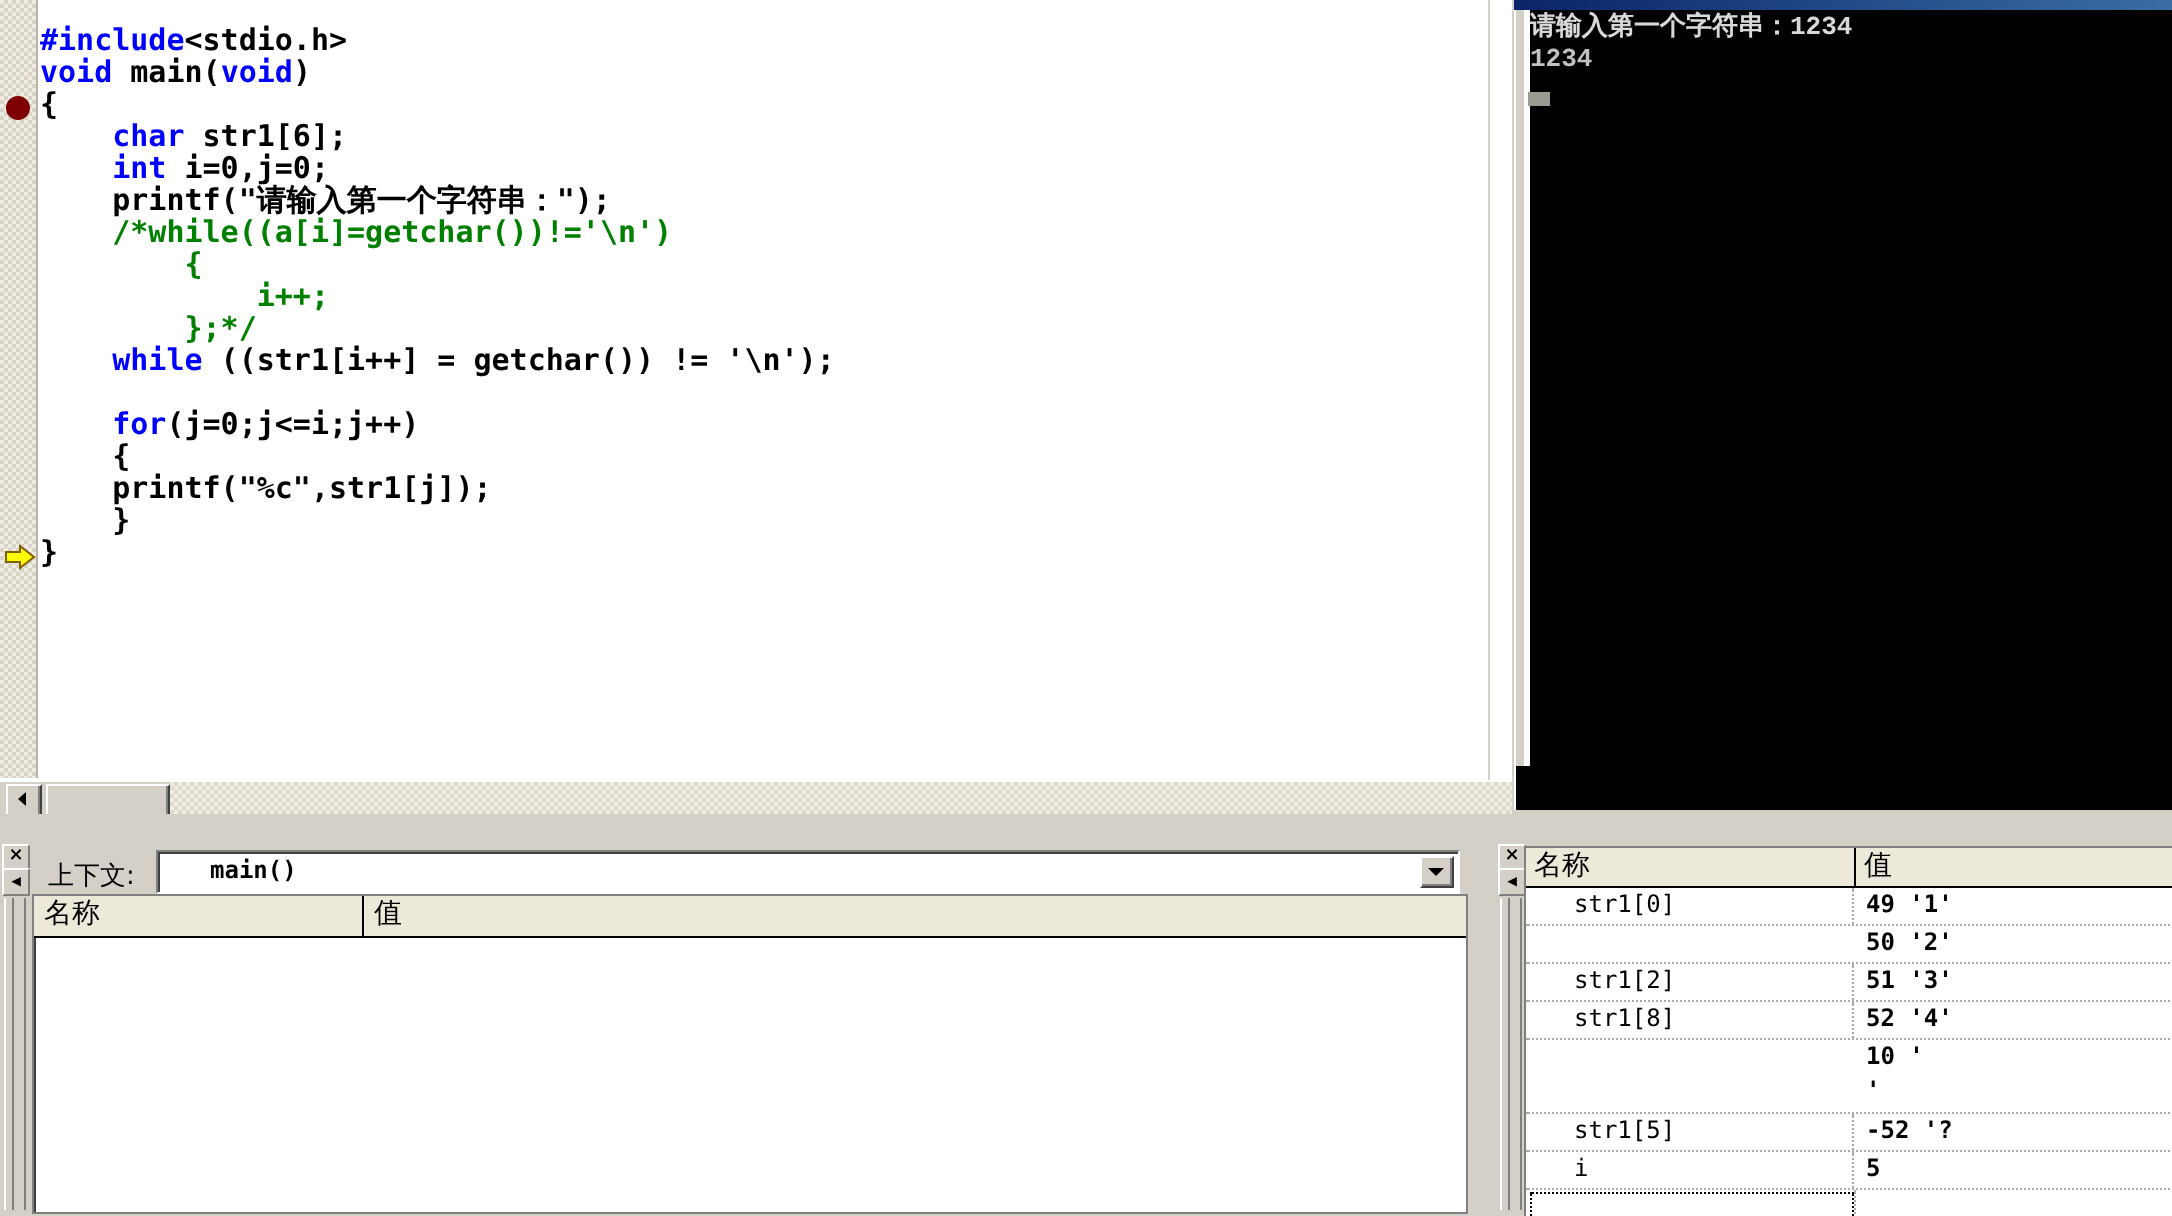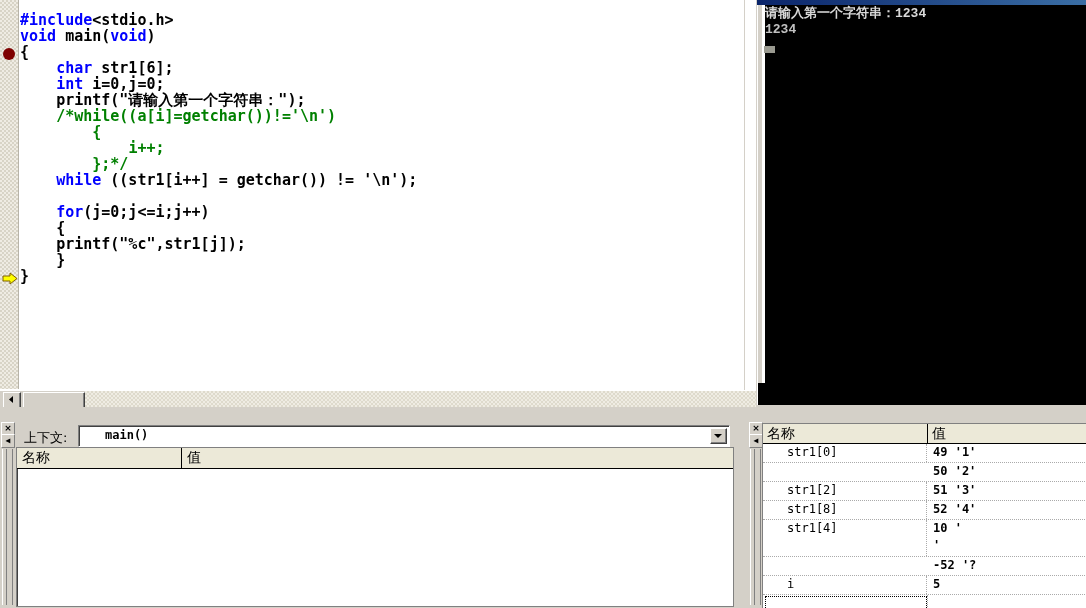--- a/index.html
+++ b/index.html
@@ -323,25 +323,25 @@
           </div>
           <div class="w-row">
             <div class="nm">str1[2]</div>
             <div class="vl">51 '3'</div>
           </div>
           <div class="w-row">
             <div class="nm">str1[8]</div>
             <div class="vl">52 '4'</div>
           </div>
           <div class="w-row tall">
-            <div class="nm">str1[4]</div>
             <div class="vl">10 '
 '</div>
           </div>
           <div class="w-row">
+            <div class="nm">str1[5]</div>
             <div class="vl">-52 '?</div>
           </div>
           <div class="w-row">
             <div class="nm">i</div>
             <div class="vl">5</div>
           </div>
           <div class="w-edit-row">
             <div class="w-edit-cell"></div>
             <div class="w-edit-right"></div>
           </div>

